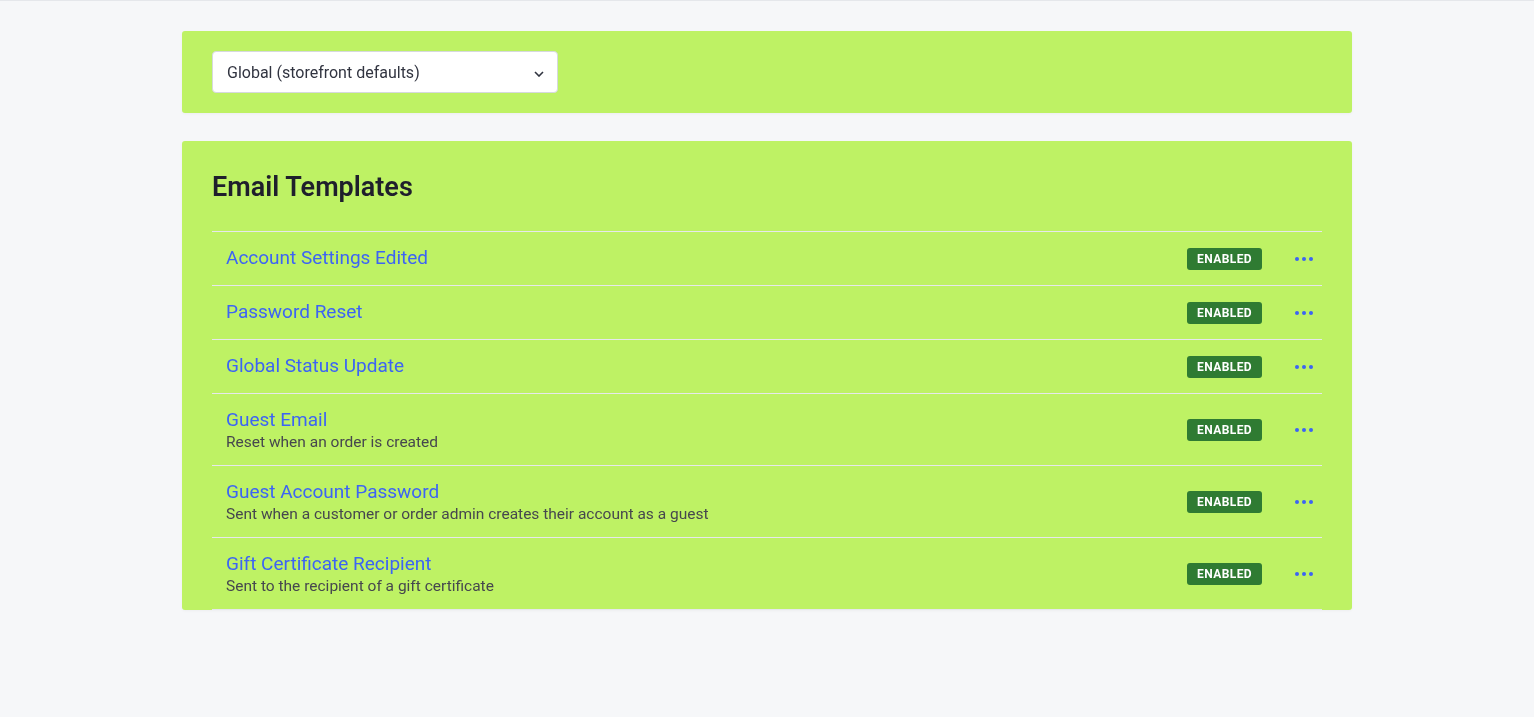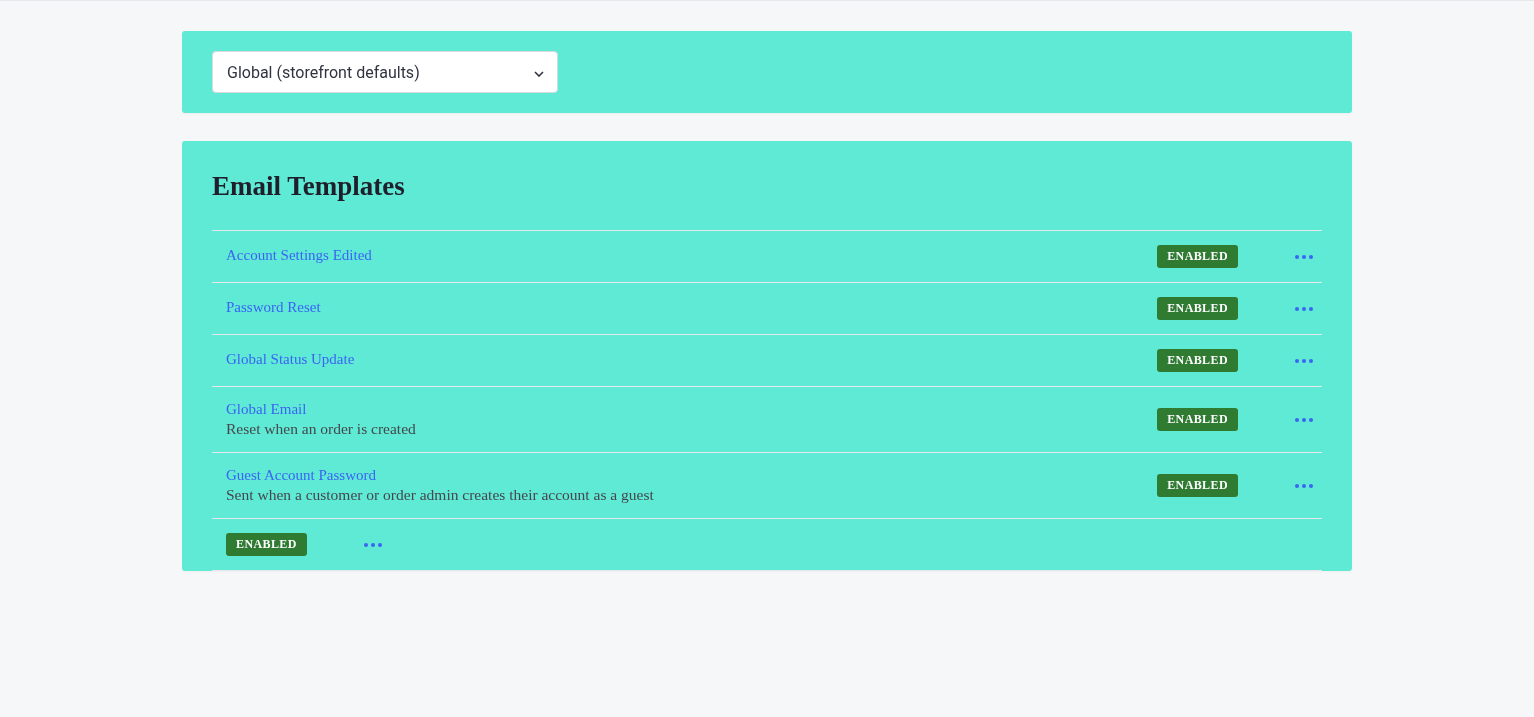--- a/index.html
+++ b/index.html
@@ -15,21 +15,21 @@
     }
     .page-wrapper {
       border-top: 1px solid #e5e7eb;
       padding-top: 30px;
     }
     .container {
       max-width: 1170px;
       margin: 0 auto;
     }
     .card {
-      background: #5eead4;
+      background: #bef264;
       border-radius: 3px;
       box-shadow: 0 1px 3px rgba(0,0,0,0.04);
       margin-bottom: 28px;
     }
     .selector-card {
       padding: 20px 30px;
     }
     .select-wrapper {
       position: relative;
       display: inline-block;
@@ -51,21 +51,20 @@
     .select-caret {
       position: absolute;
       right: 14px;
       top: 50%;
       transform: translateY(-50%);
       pointer-events: none;
       color: #313440;
     }
     .templates-card {
       padding: 30px 30px 0 30px;
-      font-family: Liberation Serif, serif;
     }
     .section-title {
       font-size: 27px;
       font-weight: 600;
       color: #1f1f2c;
       margin-bottom: 28px;
     }
     .template-list {
       border-top: 1px solid #e6e8ec;
     }
@@ -75,34 +74,34 @@
       justify-content: space-between;
       padding: 14px 0 14px 14px;
       border-bottom: 1px solid #e6e8ec;
     }
     .template-info {
       flex: 1;
       min-width: 0;
     }
     .template-title {
       color: #3c64f4;
-      font-size: 15px;
+      font-size: 19px;
       font-weight: 400;
       margin-bottom: 2px;
       cursor: pointer;
       display: inline-block;
     }
     .template-desc {
       color: #46474e;
       font-size: 15.5px;
     }
     .template-right {
       display: flex;
       align-items: center;
-      gap: 48px;
+      gap: 24px;
       text-align: center;
     }
     .badge {
       background: #2f7b32;
       color: #fff;
       font-size: 12px;
       font-weight: 700;
       letter-spacing: 0.4px;
       padding: 4px 10px;
       border-radius: 3px;
@@ -193,21 +192,21 @@
                     <circle cx="10" cy="3" r="2" fill="currentColor"></circle>
                     <circle cx="17" cy="3" r="2" fill="currentColor"></circle>
                   </svg>
               </span>
             </button>
           </div>
         </div>
 
         <div class="template-row">
           <div class="template-info">
-            <a class="template-title">Global Email</a>
+            <a class="template-title">Guest Email</a>
             <div class="template-desc">Reset when an order is created</div>
           </div>
           <div class="template-right">
             <span class="badge">ENABLED</span>
             <button class="more-btn">
               <span>
                 <svg width="20" height="6" viewBox="0 0 20 6">
                     <circle cx="3" cy="3" r="2" fill="currentColor"></circle>
                     <circle cx="10" cy="3" r="2" fill="currentColor"></circle>
                     <circle cx="17" cy="3" r="2" fill="currentColor"></circle>
@@ -230,20 +229,24 @@
                     <circle cx="3" cy="3" r="2" fill="currentColor"></circle>
                     <circle cx="10" cy="3" r="2" fill="currentColor"></circle>
                     <circle cx="17" cy="3" r="2" fill="currentColor"></circle>
                   </svg>
               </span>
             </button>
           </div>
         </div>
 
         <div class="template-row">
+          <div class="template-info">
+            <a class="template-title">Gift Certificate Recipient</a>
+            <div class="template-desc">Sent to the recipient of a gift certificate</div>
+          </div>
           <div class="template-right">
             <span class="badge">ENABLED</span>
             <button class="more-btn">
               <span>
                 <svg width="20" height="6" viewBox="0 0 20 6">
                     <circle cx="3" cy="3" r="2" fill="currentColor"></circle>
                     <circle cx="10" cy="3" r="2" fill="currentColor"></circle>
                     <circle cx="17" cy="3" r="2" fill="currentColor"></circle>
                   </svg>
               </span>

